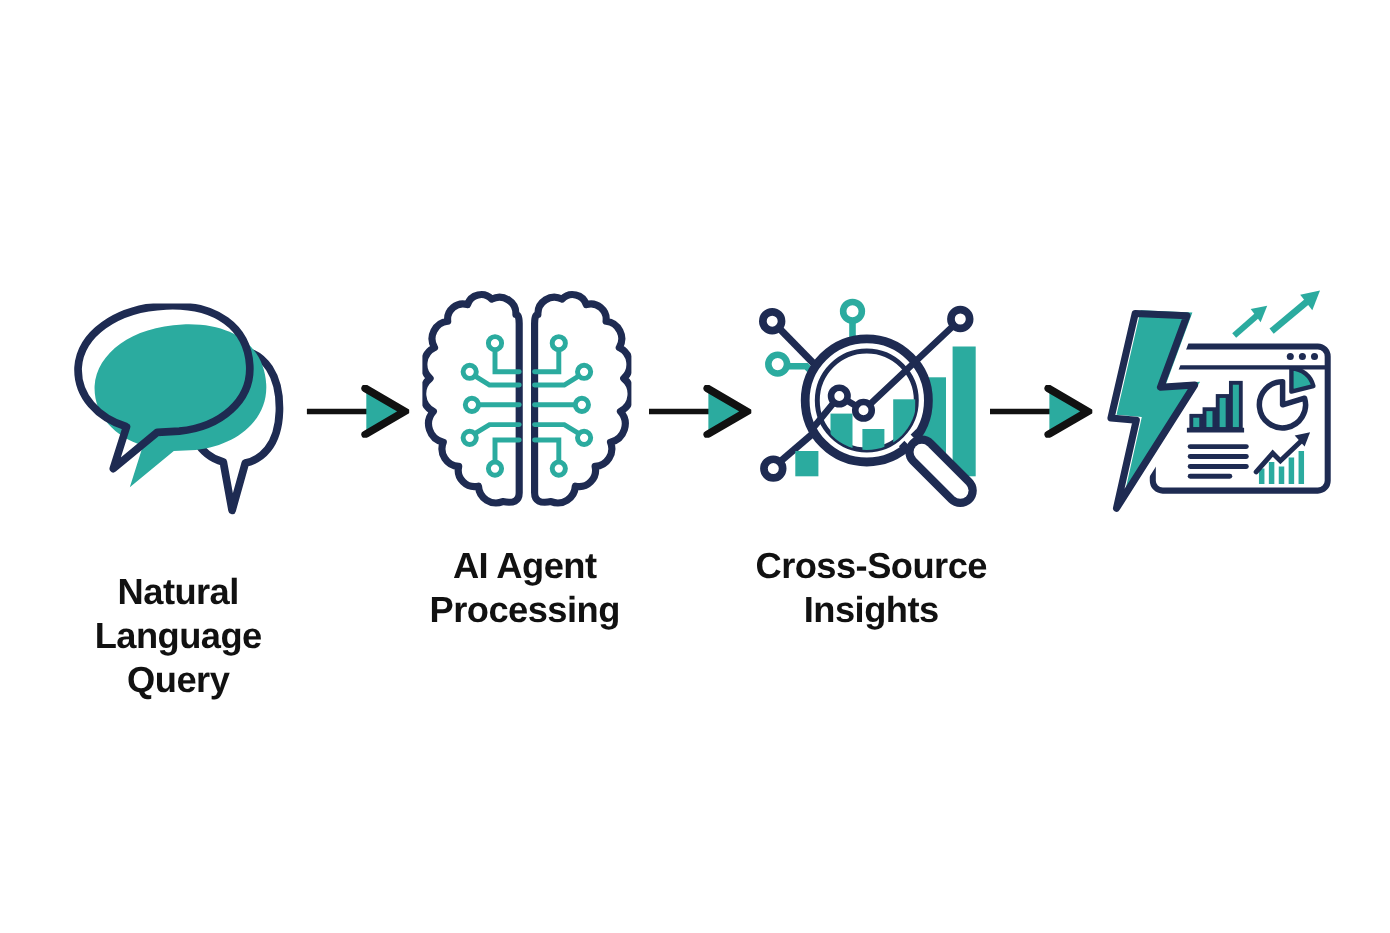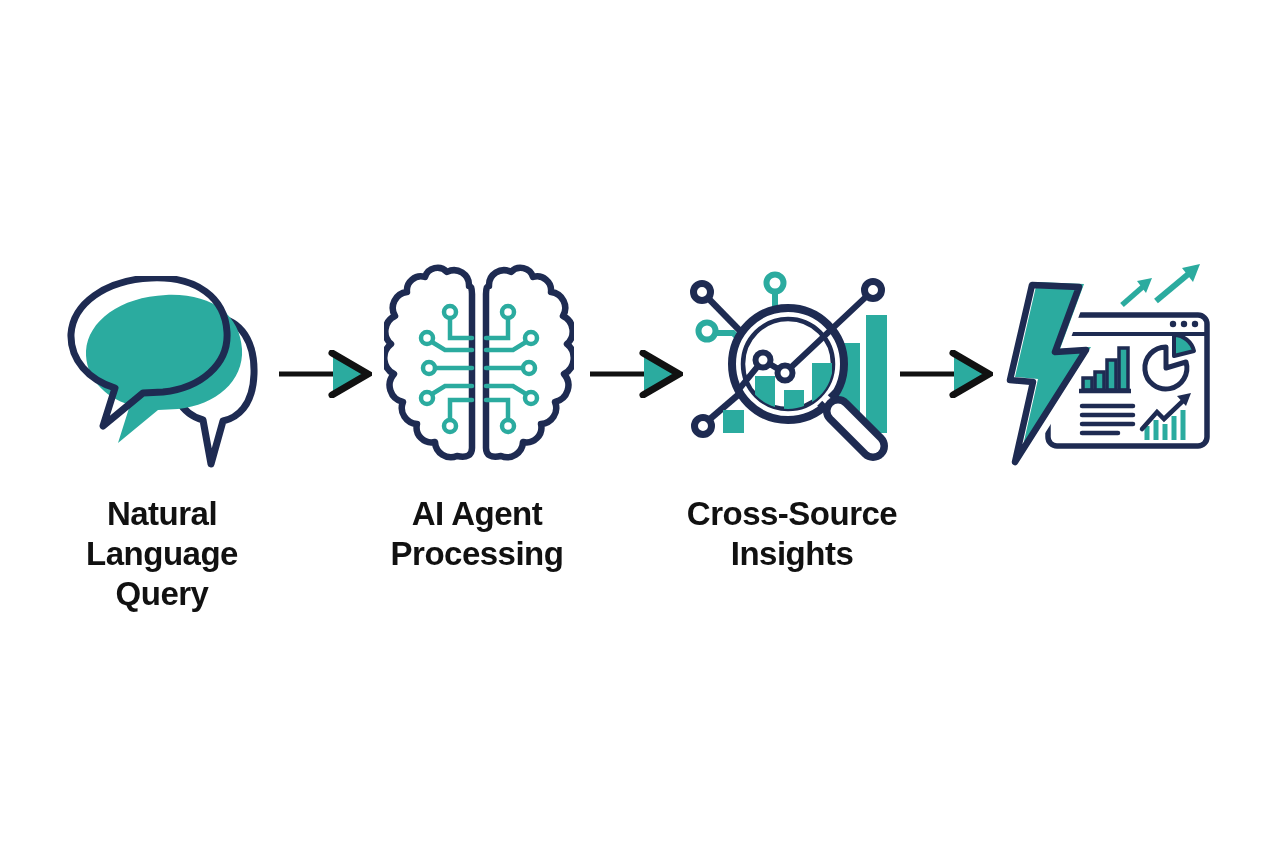--- a/index.html
+++ b/index.html
@@ -216,21 +216,21 @@
       </g>
 
       <g>
         <path class="ws" stroke-width="20" stroke-linejoin="round" d="M32,29 L79,31 L55,96 L86,94 L15,206 L33,126 L10,124 Z"></path>
         <path class="tf" transform="translate(5,-3)" d="M32,29 L79,31 L55,96 L86,94 L15,206 L33,126 L10,124 Z"></path>
         <path class="ns" stroke-width="6.5" stroke-linejoin="round" d="M32,29 L79,31 L55,96 L86,94 L15,206 L33,126 L10,124 Z"></path>
       </g>
     </svg>
   </div>
 
-  <div class="step-label" style="left:12px;">Natural
+  <div class="step-label" style="left:12px;margin-top:24px;">Natural
 Language
 Query</div>
   <div class="step-label" style="left:327px;text-align:center;">AI Agent
 Processing</div>
   <div class="step-label" style="left:642px;">Cross-Source
 Insights</div>
 
 </div>
 
 </body></html>

